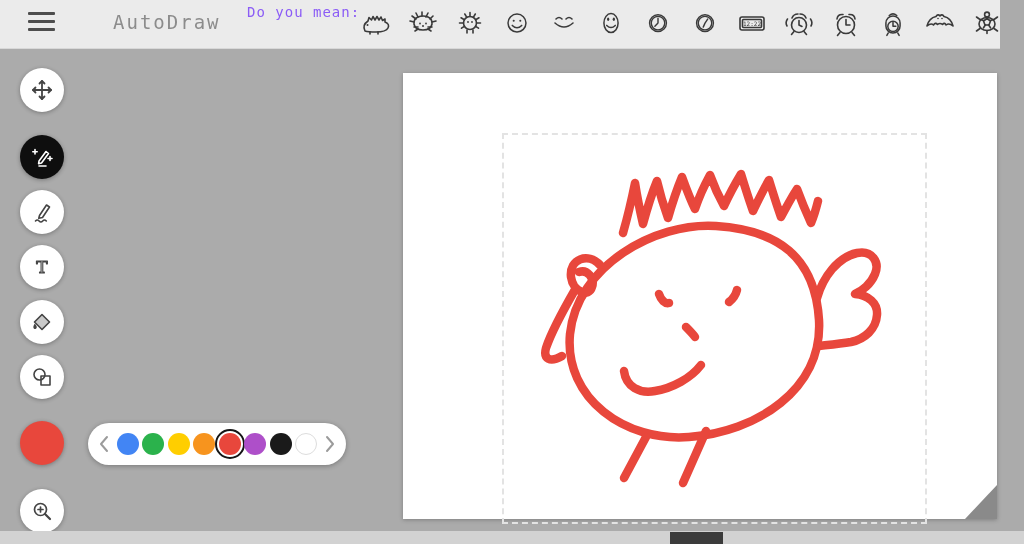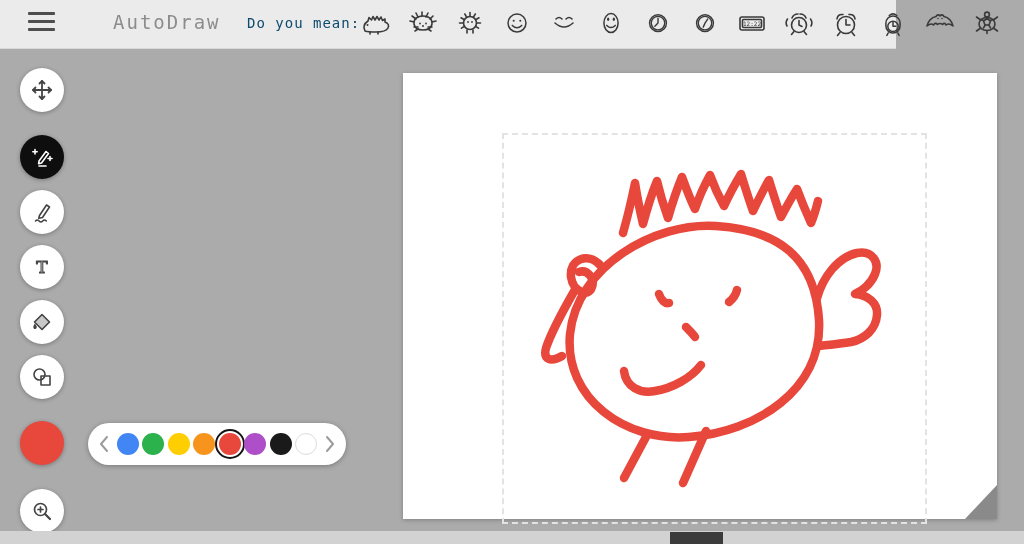--- a/index.html
+++ b/index.html
@@ -1,26 +1,26 @@
 <!DOCTYPE html>
 <html><head>
 <meta charset="utf-8">
 <style>
   html,body{margin:0;padding:0;}
   body{width:1024px;height:544px;overflow:hidden;background:#ABABAB;
        font-family:"DejaVu Sans Mono", monospace;}
   .stage{position:absolute;left:0;top:0;width:1024px;height:544px;background:#ABABAB;}
 
   
-  .topbar{position:absolute;left:0;top:0;width:896px;height:48px;background:#EBEBEB;
+  .topbar{position:absolute;left:0;top:0;width:1000px;height:48px;background:#EBEBEB;
           border-bottom:1px solid #D8D8D8;z-index:5;}
   .hamburger{position:absolute;left:28px;top:12px;width:27px;height:20px;cursor:pointer;}
   .hamburger i{display:block;height:3px;background:#4D4D4D;border-radius:1px;margin-bottom:5px;}
   .app-title{position:absolute;left:113px;top:11px;font-size:19px;letter-spacing:2px;color:#8C8C8C;}
-  .prompt{position:absolute;left:247px;top:15px;font-size:14px;letter-spacing:1px;color:#0c4a6e;}
+  .prompt{position:absolute;left:247px;top:4px;font-size:14px;letter-spacing:1px;color:#8b5cf6;}
   .suggest-row{position:absolute;left:352px;top:0;height:48px;display:flex;align-items:center;}
   .suggest{width:47px;height:40px;display:flex;align-items:center;justify-content:center;cursor:pointer;}
   .suggest svg{stroke:#3A3A3A;fill:none;stroke-width:1.6;stroke-linecap:round;stroke-linejoin:round;}
   .suggest .fdot{fill:#3A3A3A;stroke:none;}
 
   
   .toolbtn{position:absolute;left:20px;width:44px;height:44px;border-radius:50%;
            background:#FFFFFF;box-shadow:0 1px 4px rgba(0,0,0,.30);
            display:flex;align-items:center;justify-content:center;cursor:pointer;}
   .toolbtn svg{stroke:#444;fill:none;stroke-width:1.8;stroke-linecap:round;stroke-linejoin:round;}

